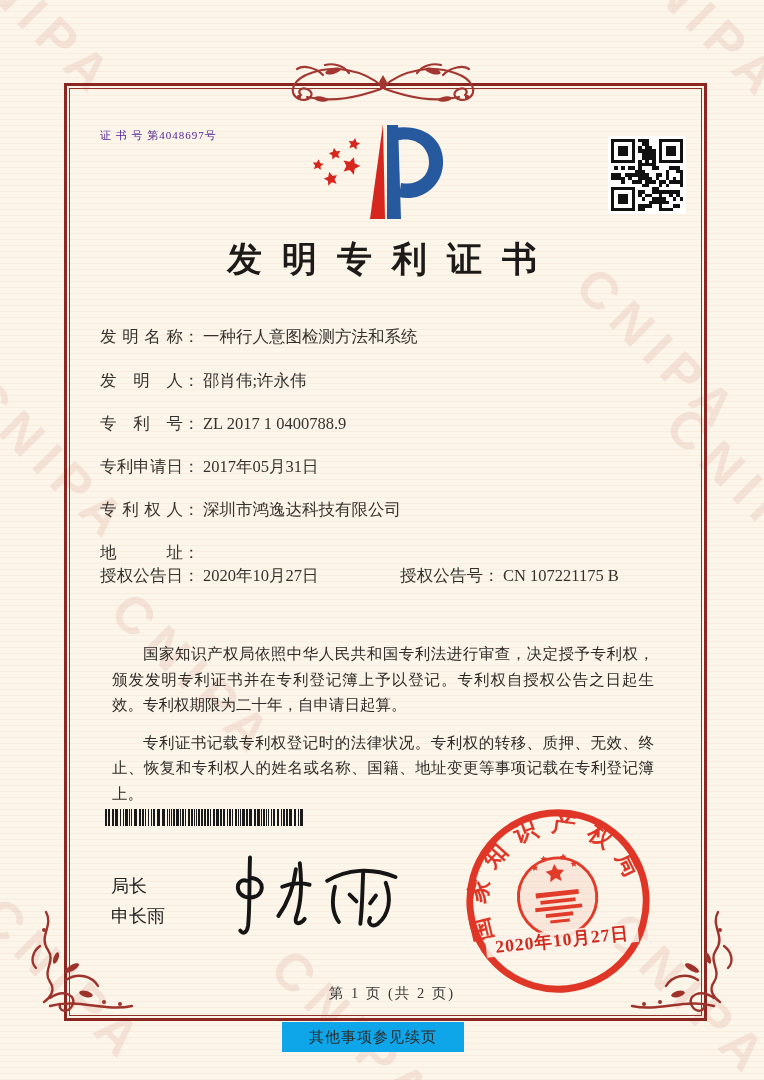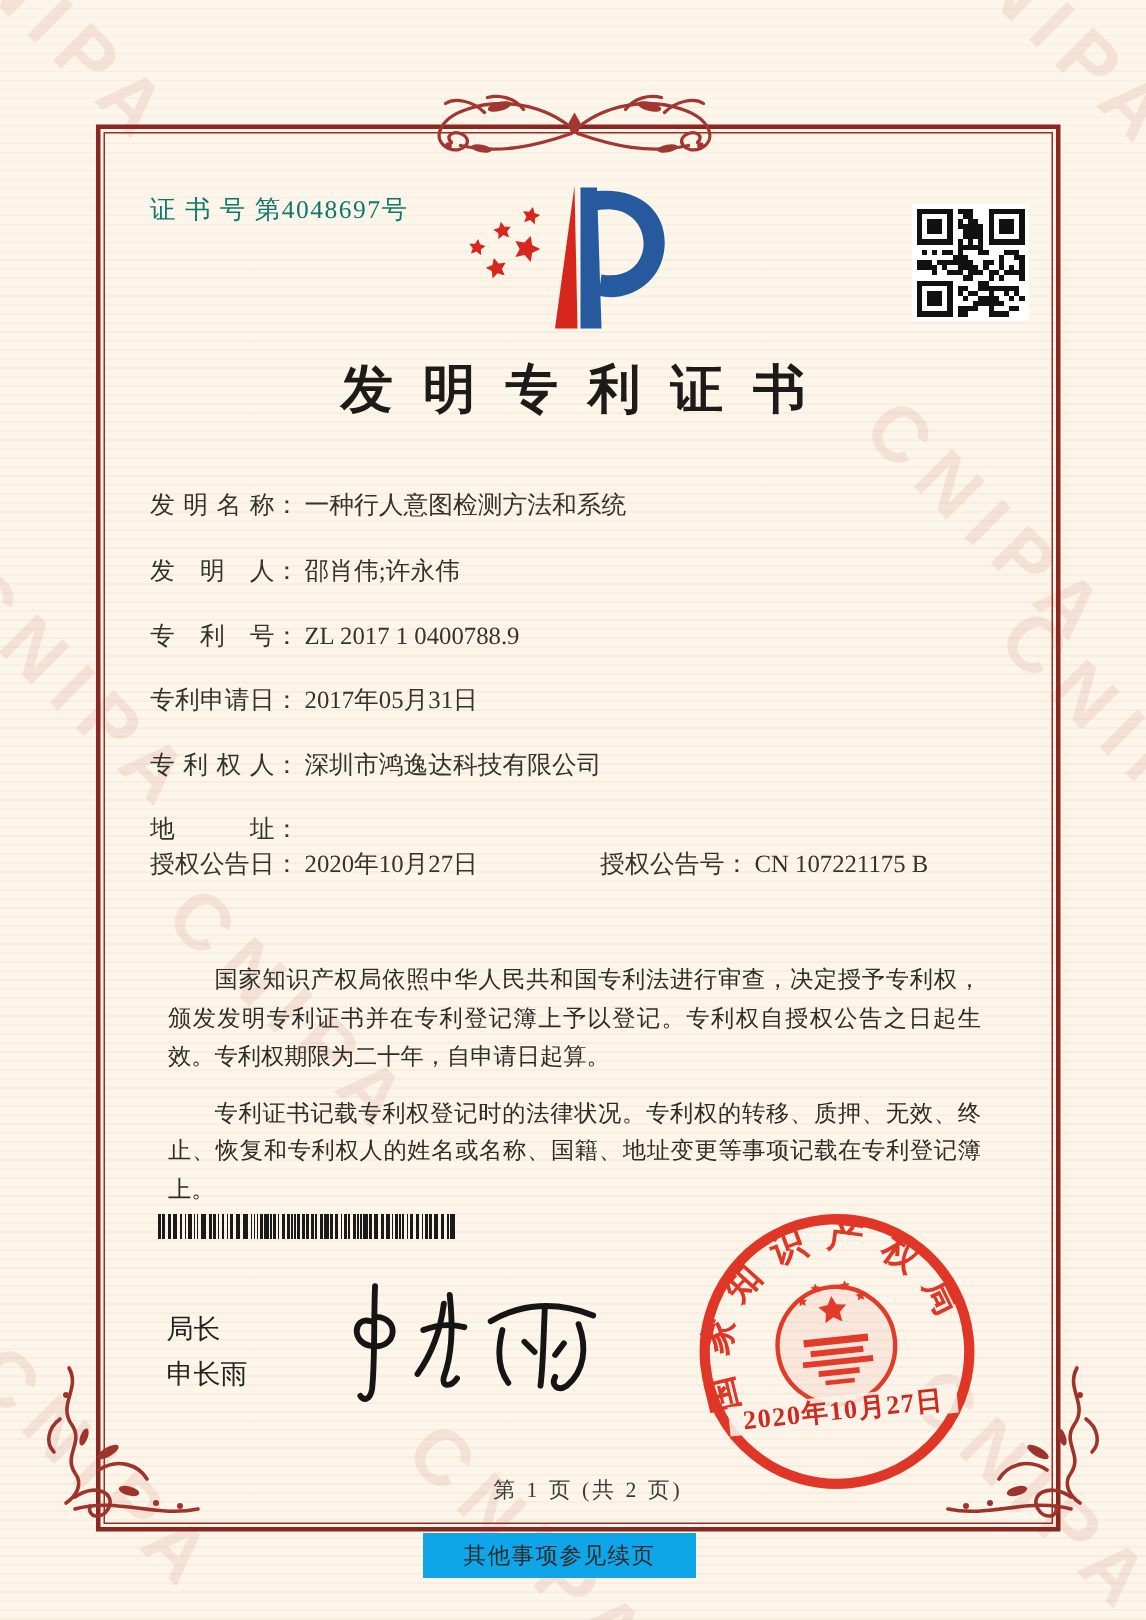--- a/index.html
+++ b/index.html
@@ -6,21 +6,21 @@
   .page{position:relative;width:764px;height:1080px;background:#fcf5ea;overflow:hidden;
         font-family:"Liberation Serif","DejaVu Serif",serif;color:#35322e;}
   .page::before{content:"";position:absolute;inset:0;
         background:repeating-linear-gradient(0deg, rgba(221,168,128,0.10) 0 1px, transparent 1px 6px);
         pointer-events:none;}
   .wm{position:absolute;font-family:"Liberation Sans","DejaVu Sans",sans-serif;font-weight:700;
       font-size:52px;letter-spacing:10px;color:rgba(196,112,94,0.14);transform:rotate(45deg);
       white-space:nowrap;pointer-events:none;}
   .frame{position:absolute;left:64px;top:83px;width:637px;height:932px;border:3px solid #8c2620;}
   .frame::after{content:"";position:absolute;inset:2px;border:1px solid #94302a;}
-  .certno{position:absolute;left:100px;top:128px;font-size:17px;letter-spacing:1px;color:#0f766e;}
+  .certno{position:absolute;left:100px;top:128px;font-size:11px;letter-spacing:1px;color:#4c1d95;}
   .logo{position:absolute;left:305px;top:122px;width:145px;height:100px;}
   .qr{position:absolute;left:608px;top:136px;width:78px;height:78px;background:#fff;padding:3px;box-sizing:border-box;}
   .qr svg{display:block;width:100%;height:100%;shape-rendering:crispEdges;}
   .title{position:absolute;left:0;top:236px;width:764px;text-align:center;font-size:35px;font-weight:700;
          letter-spacing:20px;padding-left:20px;box-sizing:border-box;color:#1d1b19;}
   .row{position:absolute;left:100px;width:560px;display:flex;align-items:flex-start;
        font-size:16.5px;line-height:24px;color:#35322e;}
   .flabel{display:inline-block;width:83px;text-align:justify;text-align-last:justify;text-justify:inter-character;flex:0 0 83px;}
   .colon{flex:0 0 20px;}
   .fvalue{flex:1 1 auto;}

